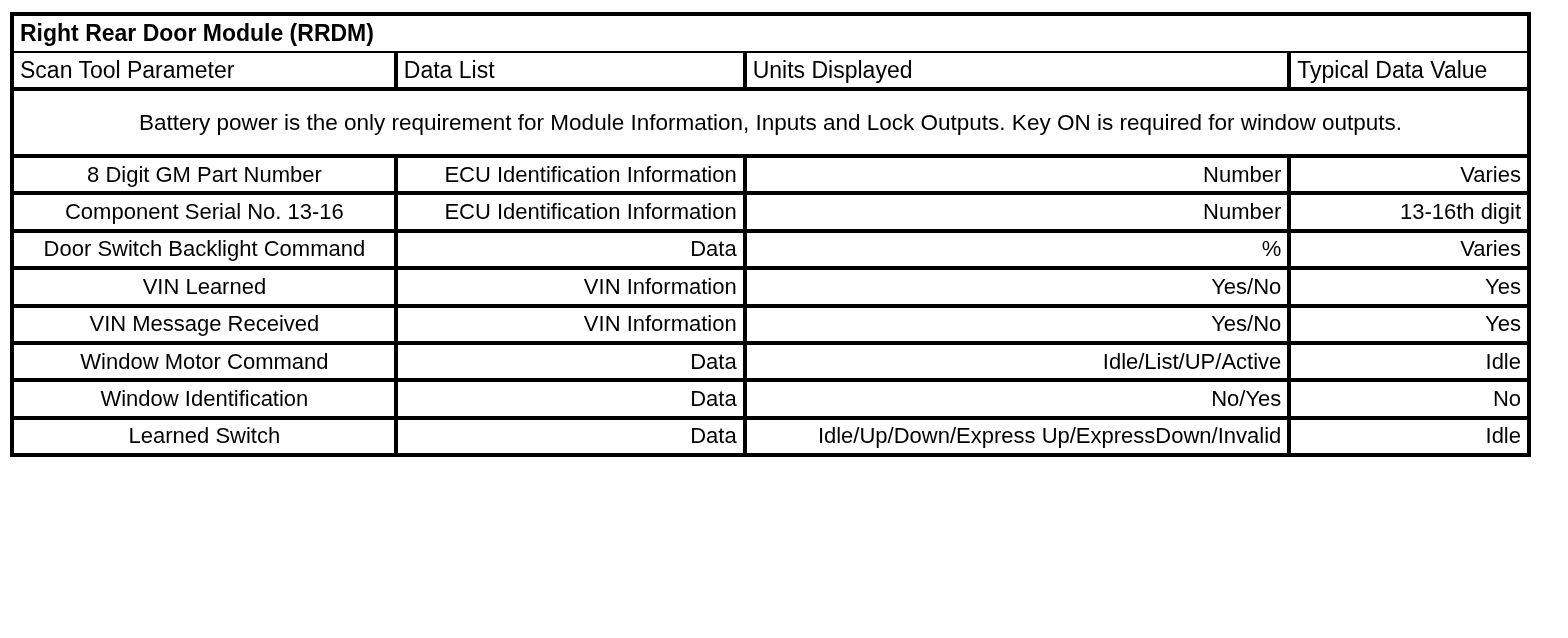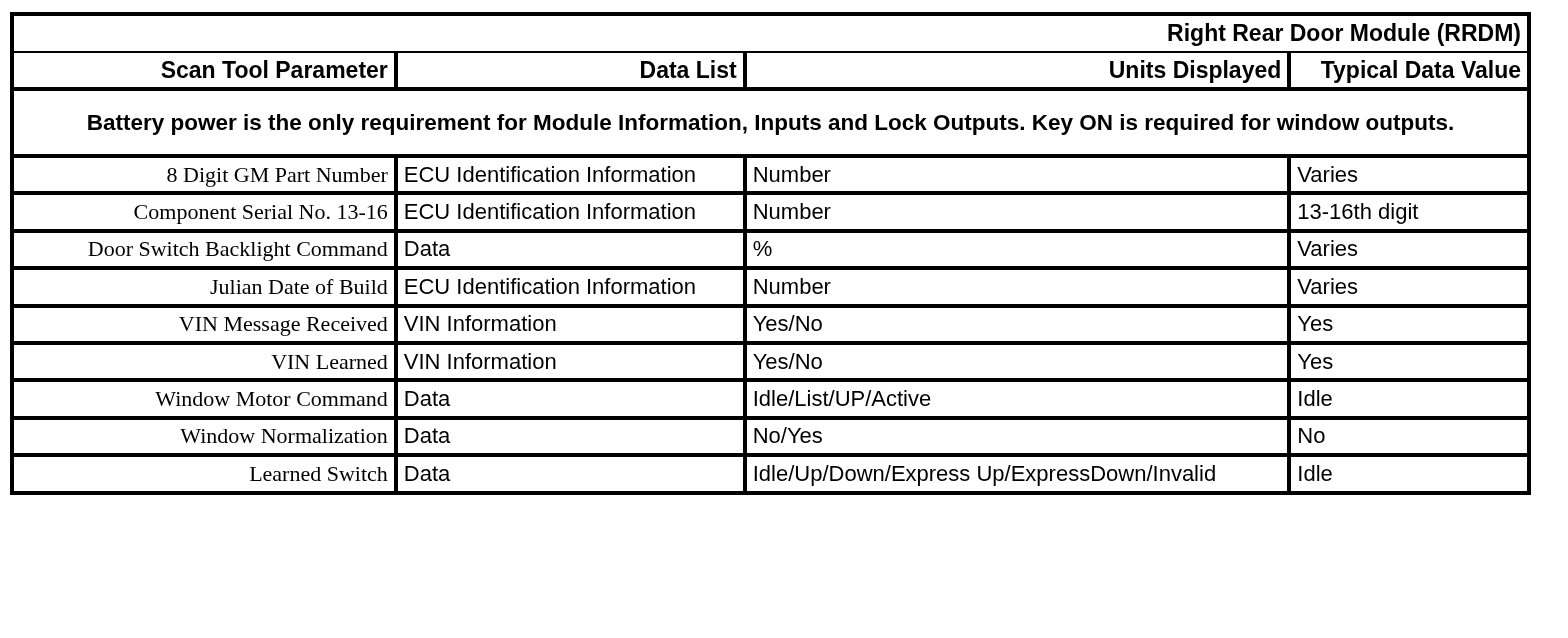--- a/index.html
+++ b/index.html
@@ -31,52 +31,51 @@
     border: 4px solid #000000;
     padding: 0 6px;
     vertical-align: middle;
     overflow: hidden;
     white-space: nowrap;
   }
   .title-cell {
     height: 35px;
     font-size: 23px;
     font-weight: bold;
-    text-align: right;
+    text-align: left;
     border-bottom-width: 2px !important;
   }
   tr.colhead th {
     height: 34px;
     font-size: 23px;
-    font-weight: bold;
-    text-align: right;
+    font-weight: normal;
+    text-align: left;
     border-top-width: 2px;
   }
   .note-cell {
     height: 63px;
     font-size: 22.5px;
-    font-weight: bold;
+    font-weight: normal;
     text-align: center;
     white-space: normal;
   }
   .note-inner {
     max-width: 1430px;
     margin: 0 auto;
     line-height: 1.4;
   }
   tr.datarow td {
     height: 33.4px;
     font-size: 22px;
     font-weight: normal;
-    text-align: left;
+    text-align: right;
   }
   tr.datarow td.param {
-    text-align: right;
+    text-align: center;
     padding-left: 7px;
-    font-family: Liberation Serif, serif;
   }
 </style>
 </head>
 <body>
 
 <div class="page">
   <table class="rrdm">
     <colgroup>
       <col style="width:25.3%">
       <col style="width:23.0%">
@@ -111,45 +110,39 @@
         <td>Number</td>
         <td>13-16th digit</td>
       </tr>
       <tr class="datarow">
         <td class="param">Door Switch Backlight Command</td>
         <td>Data</td>
         <td>%</td>
         <td>Varies</td>
       </tr>
       <tr class="datarow">
-        <td class="param">Julian Date of Build</td>
-        <td>ECU Identification Information</td>
-        <td>Number</td>
-        <td>Varies</td>
-      </tr>
-      <tr class="datarow">
-        <td class="param">VIN Message Received</td>
+        <td class="param">VIN Learned</td>
         <td>VIN Information</td>
         <td>Yes/No</td>
         <td>Yes</td>
       </tr>
       <tr class="datarow">
-        <td class="param">VIN Learned</td>
+        <td class="param">VIN Message Received</td>
         <td>VIN Information</td>
         <td>Yes/No</td>
         <td>Yes</td>
       </tr>
       <tr class="datarow">
         <td class="param">Window Motor Command</td>
         <td>Data</td>
         <td>Idle/List/UP/Active</td>
         <td>Idle</td>
       </tr>
       <tr class="datarow">
-        <td class="param">Window Normalization</td>
+        <td class="param">Window Identification</td>
         <td>Data</td>
         <td>No/Yes</td>
         <td>No</td>
       </tr>
       <tr class="datarow">
         <td class="param">Learned Switch</td>
         <td>Data</td>
         <td>Idle/Up/Down/Express Up/ExpressDown/Invalid</td>
         <td>Idle</td>
       </tr>

